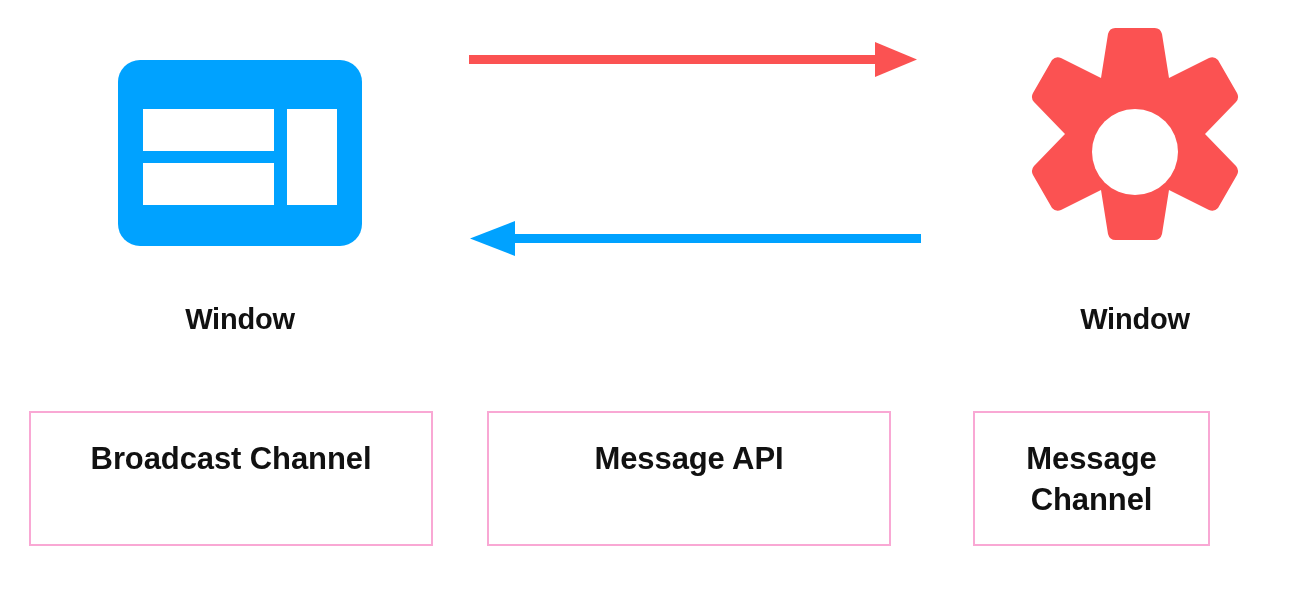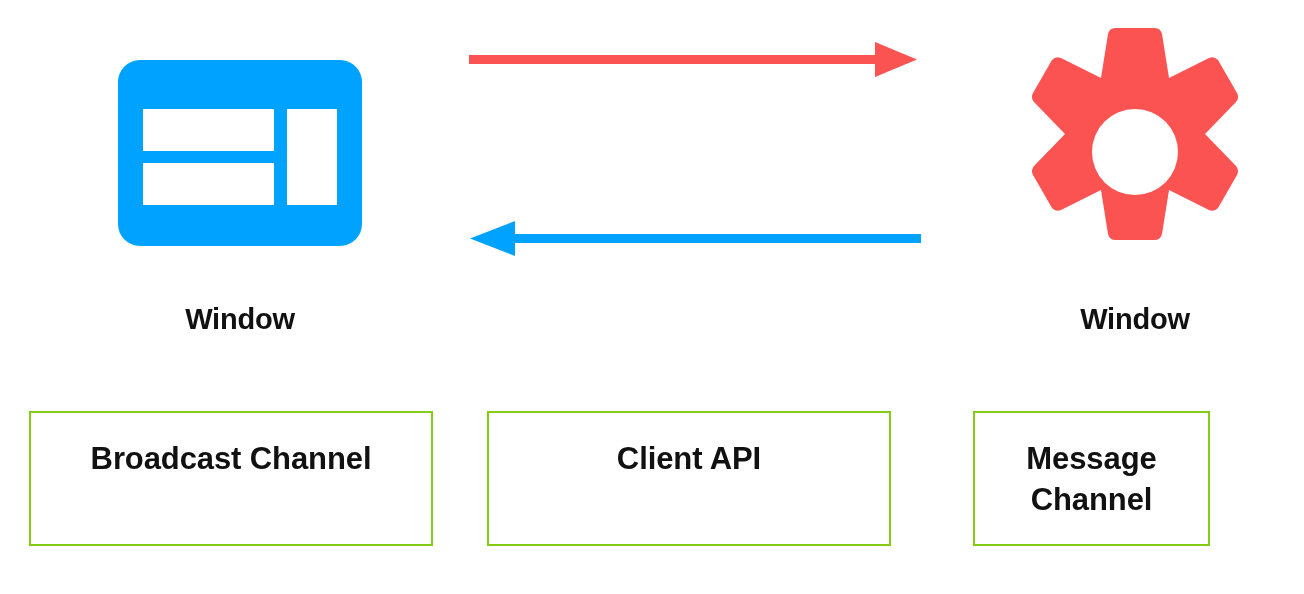--- a/index.html
+++ b/index.html
@@ -80,21 +80,21 @@
 
   
   .api-boxes {
     position: absolute;
     left: 0;
     top: 411px;
   }
   .api-box {
     position: absolute;
     box-sizing: border-box;
-    border: 2px solid #84cc16;
+    border: 2px solid #f9a8d4;
     background: #ffffff;
     text-align: center;
     font-size: 31px;
     font-weight: bold;
     line-height: 1.32;
     color: #111111;
     letter-spacing: -0.1px;
     padding-top: 26px;
   }
   .api-box .line { display: block; white-space: nowrap; }
@@ -178,21 +178,21 @@
   <div class="node-label window-label">Window</div>
   <div class="node-label worker-label">Window</div>
 
   <div class="api-boxes">
 
     <div class="api-box api-box--broadcast">
       <span class="line">Broadcast Channel</span>
     </div>
 
     <div class="api-box api-box--client">
-      <span class="line">Client API</span>
+      <span class="line">Message API</span>
       <span class="line"></span>
     </div>
 
     <div class="api-box api-box--message">
       <span class="line">Message</span>
       <span class="line">Channel</span>
     </div>
 
   </div>
 

